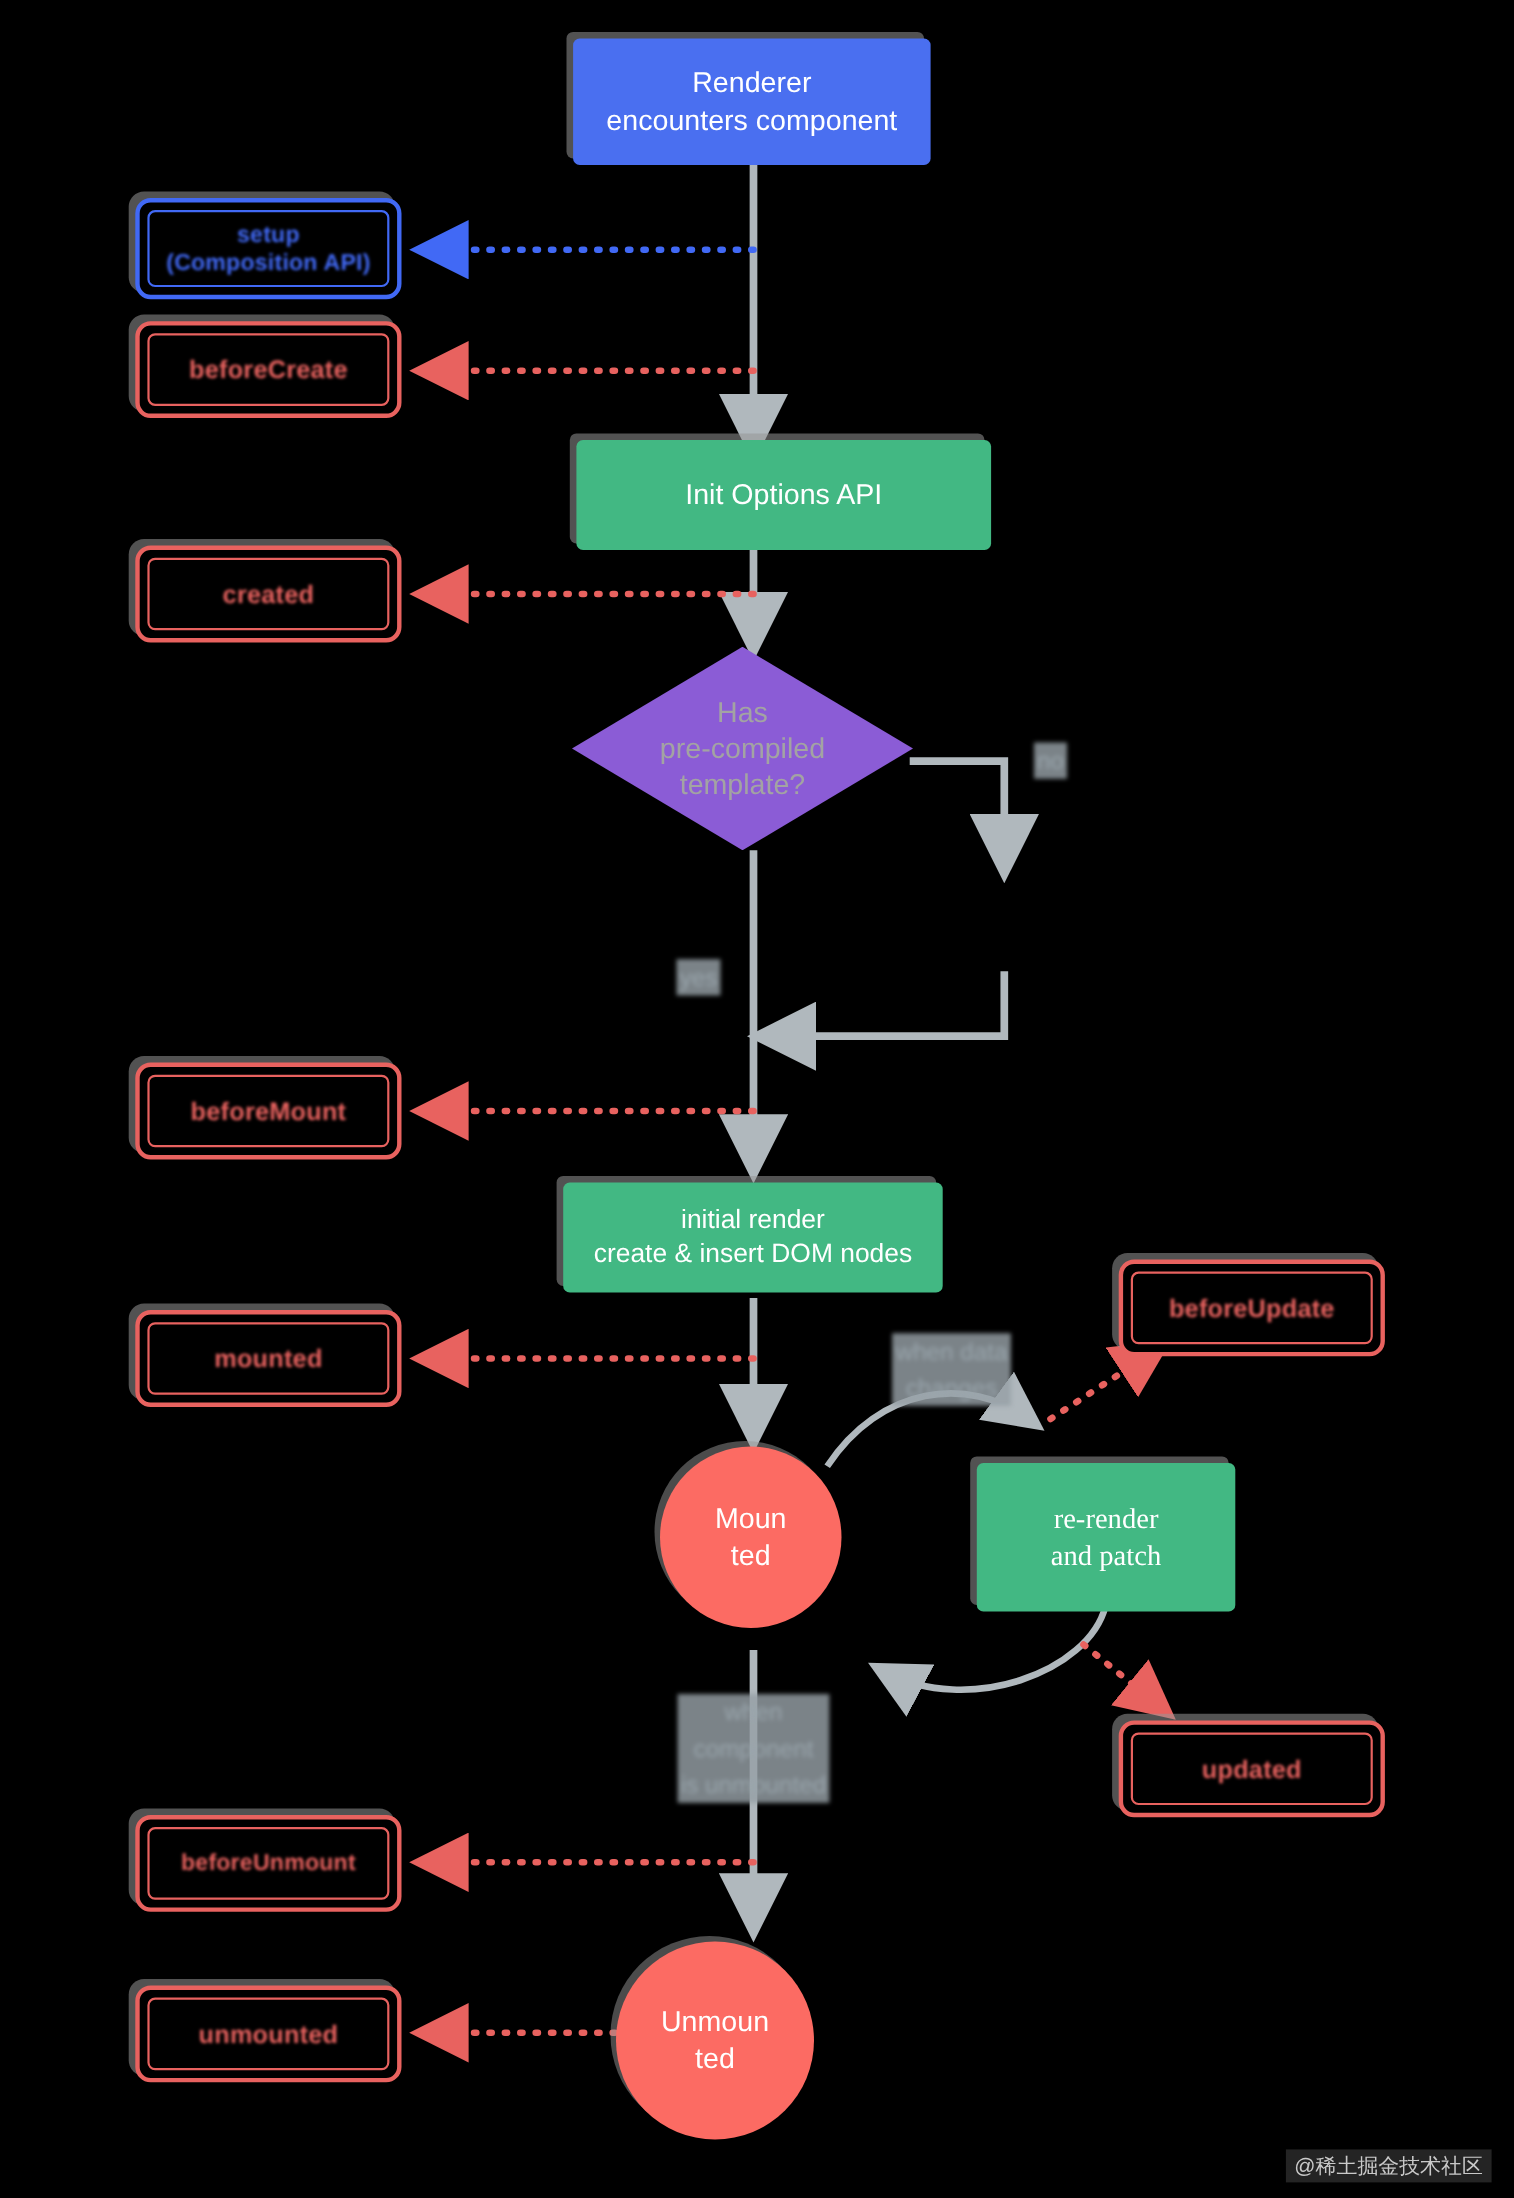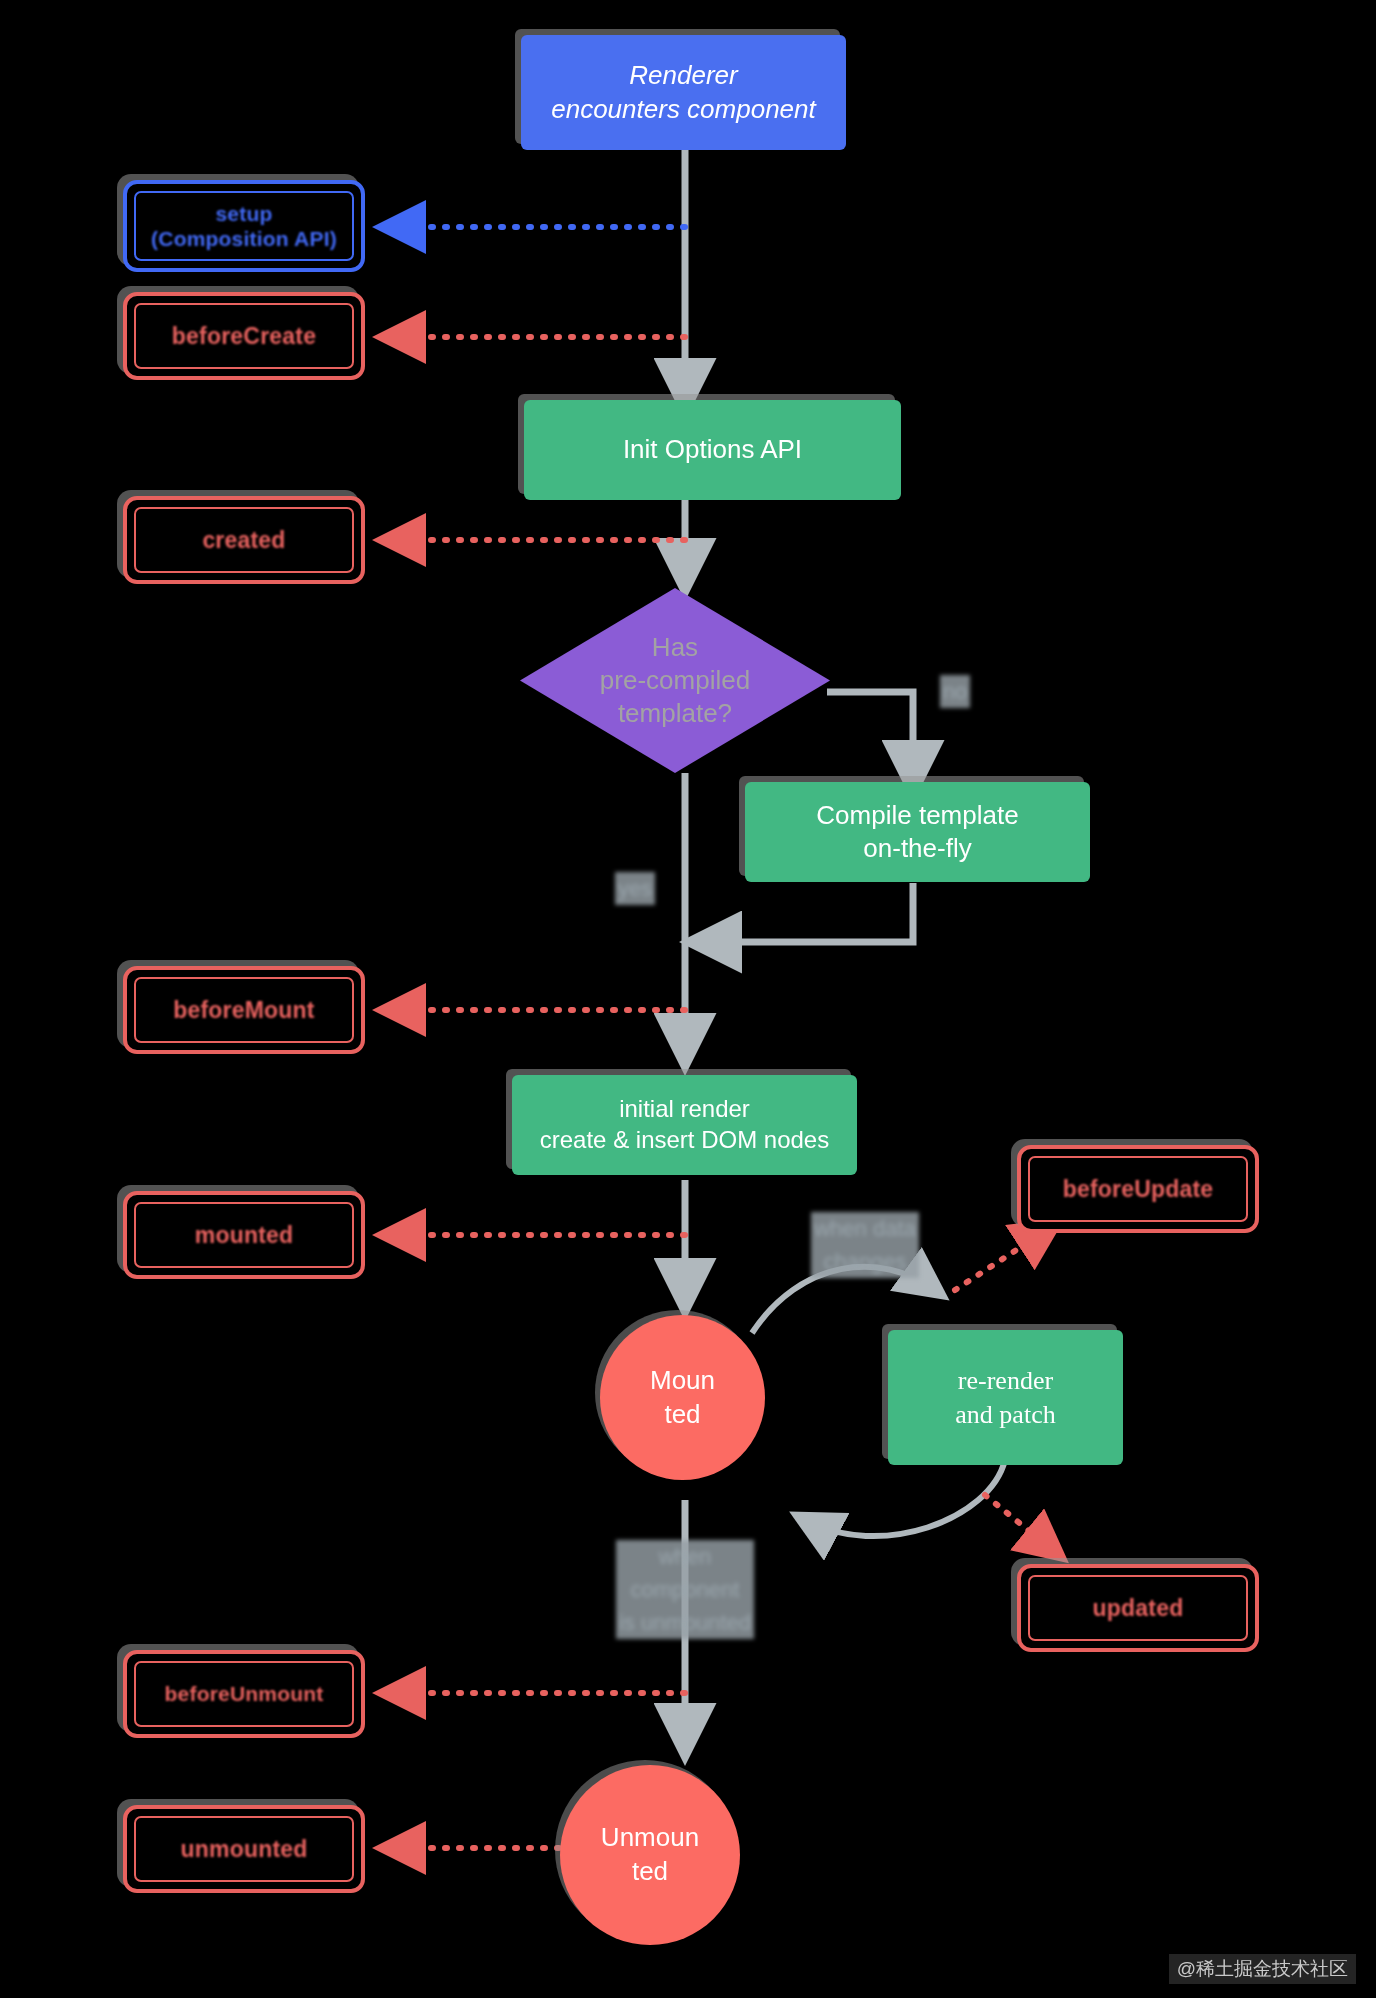--- a/index.html
+++ b/index.html
@@ -146,42 +146,38 @@
     <g stroke="#4169f5" stroke-width="6" fill="none" stroke-dasharray="2 12" stroke-linecap="round">
       <path d="M685,227 L390,227" marker-end="url(#ah-blue)"></path>
     </g>
 
     <g stroke="#e8625f" stroke-width="6" fill="none" stroke-dasharray="2 12" stroke-linecap="round">
       <path d="M955,1290 L1050,1228" marker-end="url(#ah-red)"></path>
       <path d="M985,1495 L1055,1552" marker-end="url(#ah-red)"></path>
     </g>
   </svg>
 
-  <div class="node box blue" style="left:521px; top:35px; width:325px; height:115px;font-style:italic;">
+  <div class="node box blue" style="left:521px; top:35px; width:325px; height:115px;">
     <span style="white-space:pre-line;">Renderer
 encounters component</span>
   </div>
 
   <div class="node box green" style="left:524px; top:400px; width:377px; height:100px;">
     <span style="white-space:pre-line;">Init Options API</span>
   </div>
 
   <div class="diamond-wrap" style="left:520px; top:588px; width:310px; height:185px;">
     <div class="diamond-shape"></div>
     <div class="diamond-label">
       <span style="white-space:pre-line;">Has
 pre-compiled
 template?</span>
     </div>
   </div>
 
-  <div class="node box green" style="left:745px; top:782px; width:345px; height:100px;">
-    <span style="white-space:pre-line;">Compile template
-on-the-fly</span>
-  </div>
 
   <div class="node box green" style="left:512px; top:1075px; width:345px; height:100px; font-size:24px;">
     <span style="white-space:pre-line;">initial render
 create &amp; insert DOM nodes</span>
   </div>
 
   <div class="node circle" style="left:600px; top:1315px; width:165px; height:165px;">
     <span style="white-space:pre-line;">Moun
 ted</span>
   </div>

